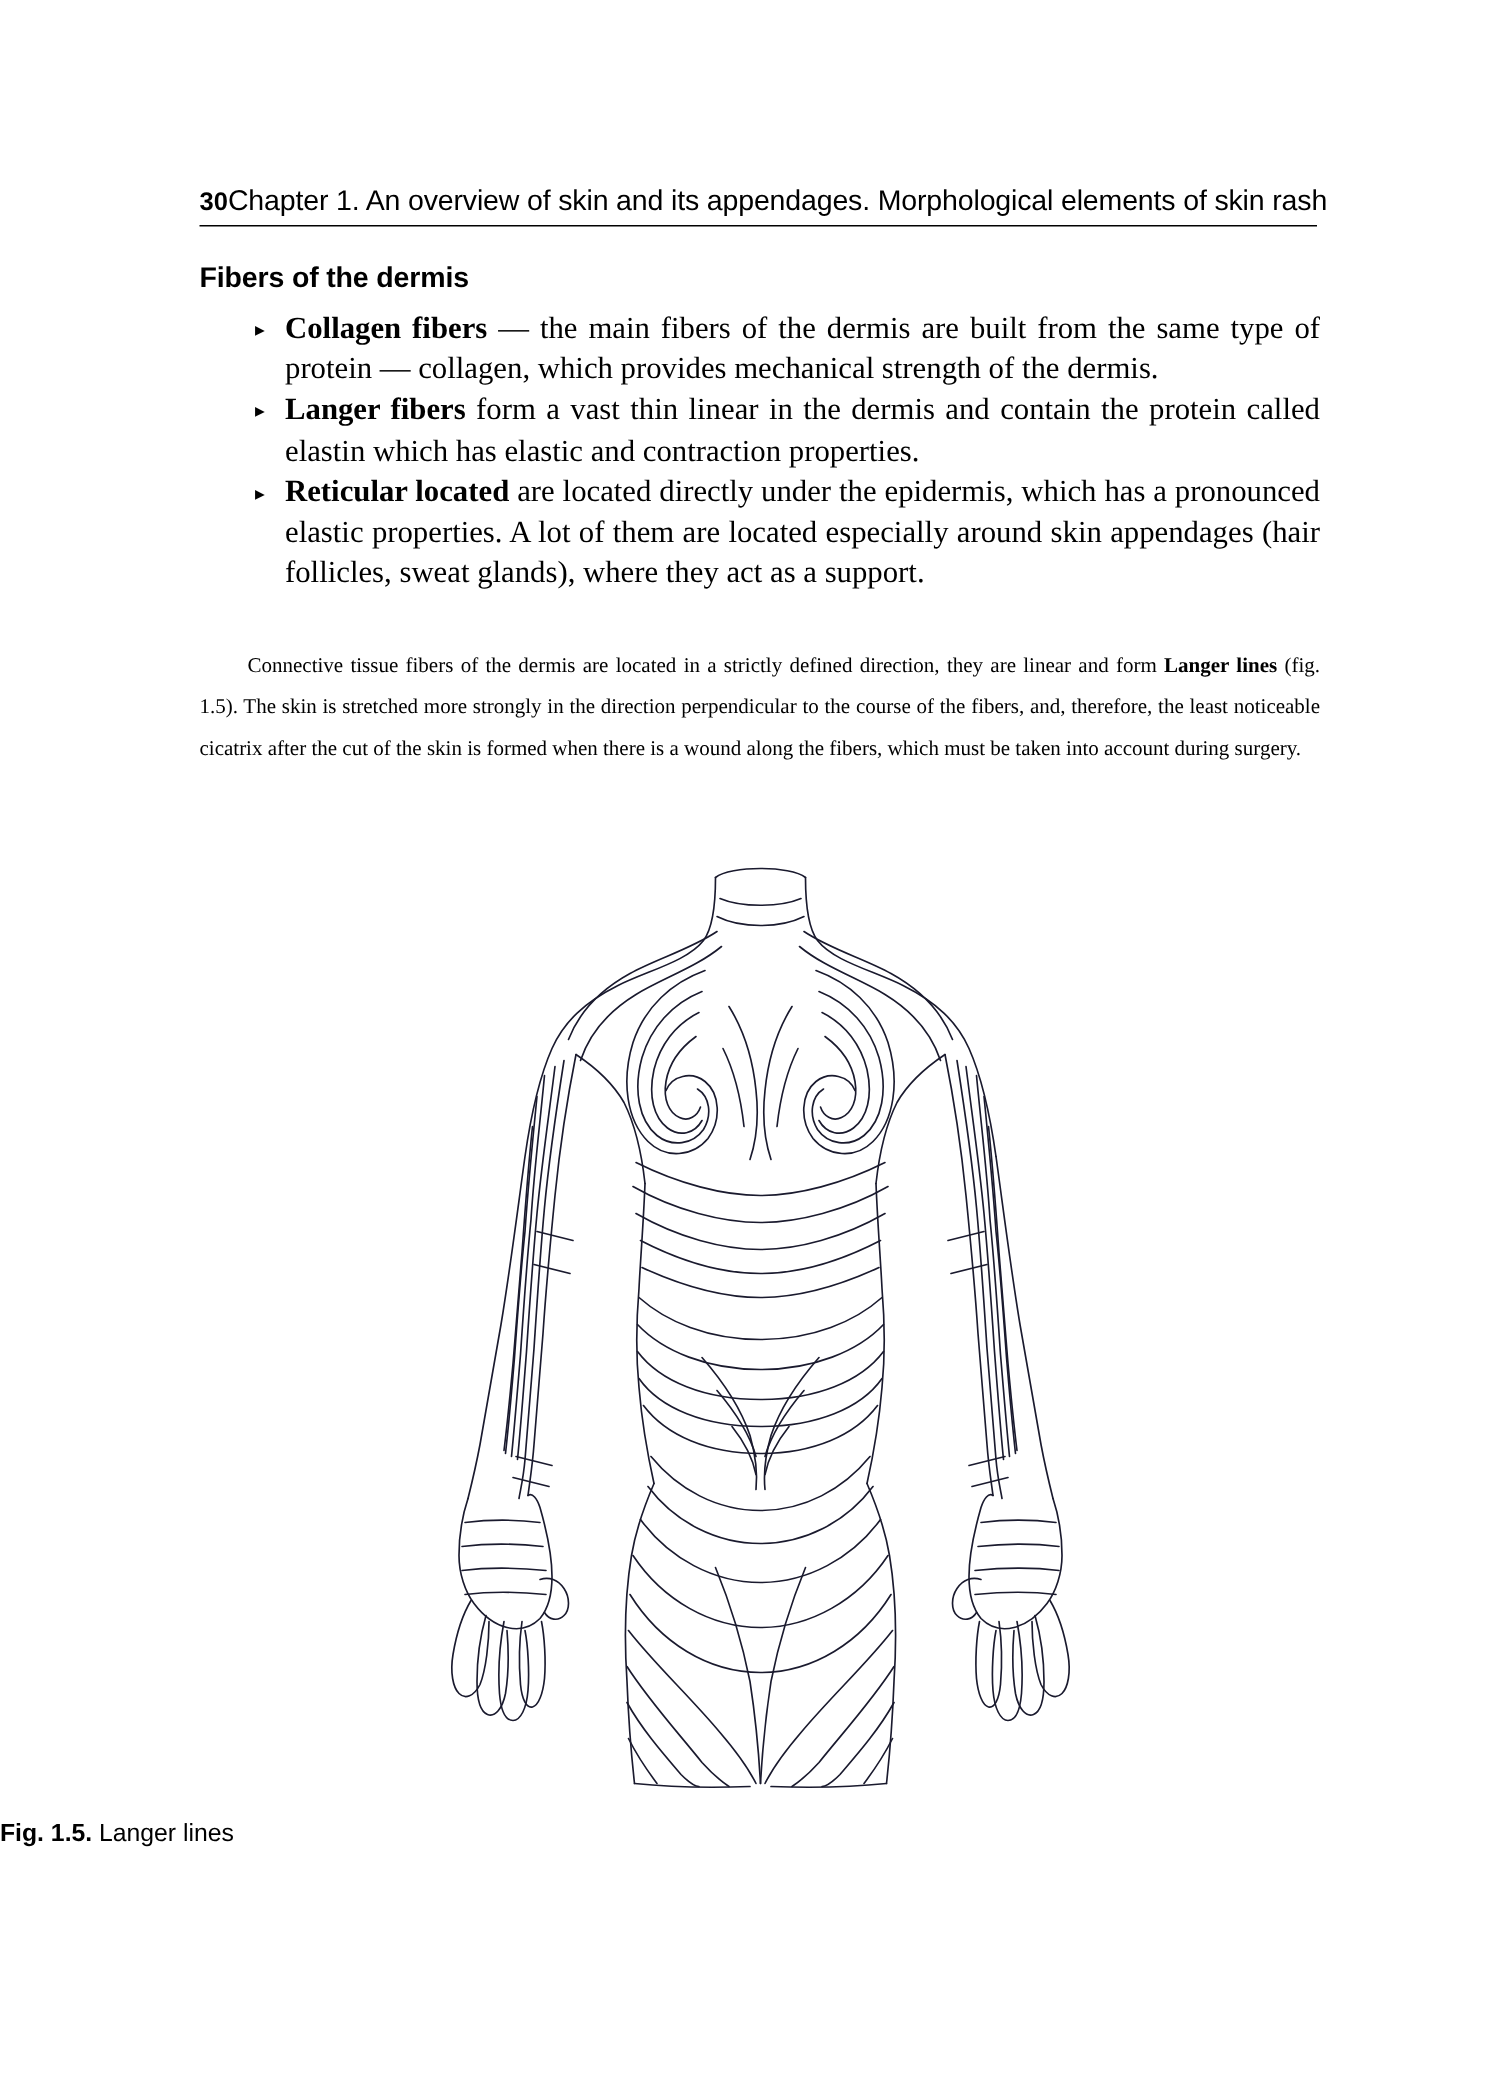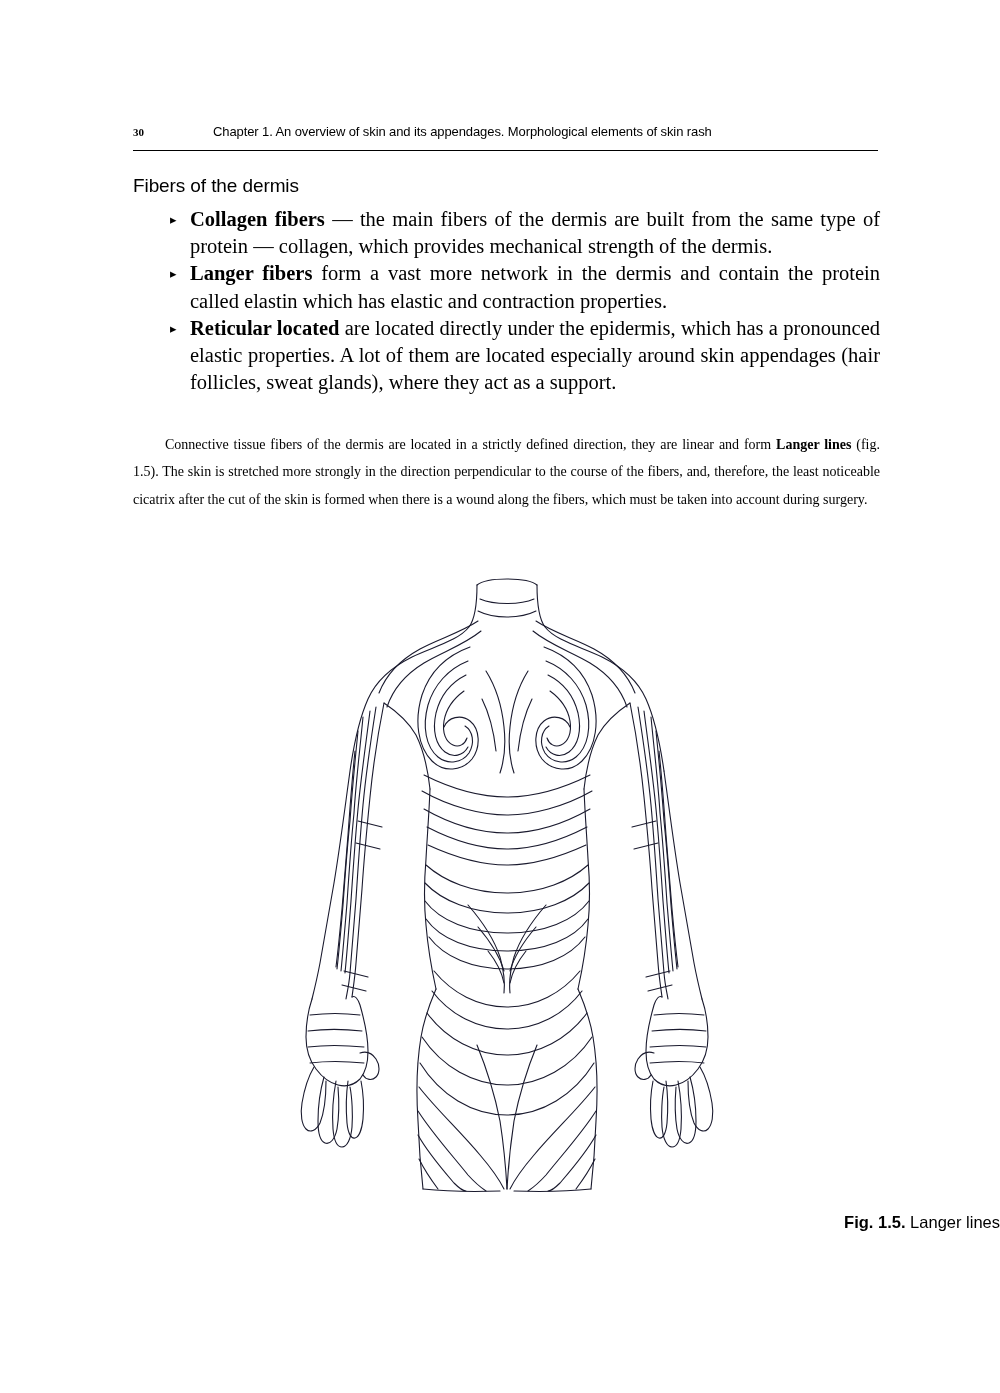--- a/index.html
+++ b/index.html
@@ -25,47 +25,46 @@
   .running-head {
     position: absolute;
     left: 133px;
     top: 124px;
     width: 745px;
     display: flex;
     align-items: baseline;
     font-family: "Liberation Sans", sans-serif;
   }
   .folio {
-    font-size: 11px;
+    font-size: 17px;
     font-weight: bold;
     letter-spacing: 0px;
     width: 80px;
-    font-family: Liberation Serif, serif;
   }
   .head-title {
-    font-size: 13px;
+    font-size: 19px;
     font-weight: normal;
     letter-spacing: -0.1px;
     white-space: nowrap;
   }
   .head-rule {
     position: absolute;
     left: 133px;
     top: 150px;
     width: 745px;
     height: 1.4px;
     background: #000000;
   }
   
   .section-heading {
     position: absolute;
     left: 133px;
     top: 175px;
     font-family: "Liberation Sans", sans-serif;
-    font-weight: normal;
+    font-weight: bold;
     font-size: 19px;
     letter-spacing: -0.1px;
   }
   
   .bullets {
     position: absolute;
     left: 168px;
     top: 206px;
     width: 712px;
   }
@@ -111,21 +110,21 @@
   }
   .figure svg {
     display: block;
     margin: 0 auto;
   }
   .figure-caption {
     position: absolute;
     left: 0;
     top: 1213px;
     width: 1000px;
-    text-align: right;
+    text-align: left;
     font-family: "Liberation Sans", sans-serif;
     font-size: 16.5px;
   }
   .figure-caption .fig-label {
     font-weight: bold;
   }
 </style>
 </head>
 <body>
 
@@ -139,21 +138,21 @@
 
   <div class="section-heading">Fibers of the dermis</div>
 
   <div class="bullets">
     <div class="bullet-item">
       <span class="marker">▸</span>
       <b class="term">Collagen fibers</b><span> — the main fibers of the dermis are built from the same type of protein — collagen, which provides mechanical strength of the dermis.</span>
     </div>
     <div class="bullet-item">
       <span class="marker">▸</span>
-      <b class="term">Langer fibers</b><span> form a vast more network in the dermis and contain the protein called elastin which has elastic and contraction properties.</span>
+      <b class="term">Langer fibers</b><span> form a vast thin linear in the dermis and contain the protein called elastin which has elastic and contraction properties.</span>
     </div>
     <div class="bullet-item">
       <span class="marker">▸</span>
       <b class="term">Reticular located</b><span> are located directly under the epidermis, which has a pronounced elastic properties. A lot of them are located especially around skin appendages (hair follicles, sweat glands), where they act as a support.</span>
     </div>
   </div>
 
   <div class="body-par">
     <span>Connective tissue fibers of the dermis are located in a strictly defined direction, they are linear and form </span><b>Langer lines</b><span> (fig. 1.5). The skin is stretched more strongly in the direction perpendicular to the course of the fibers, and, therefore, the least noticeable cicatrix after the cut of the skin is formed when there is a wound along the fibers, which must be taken into account during surgery.</span>
   </div>

